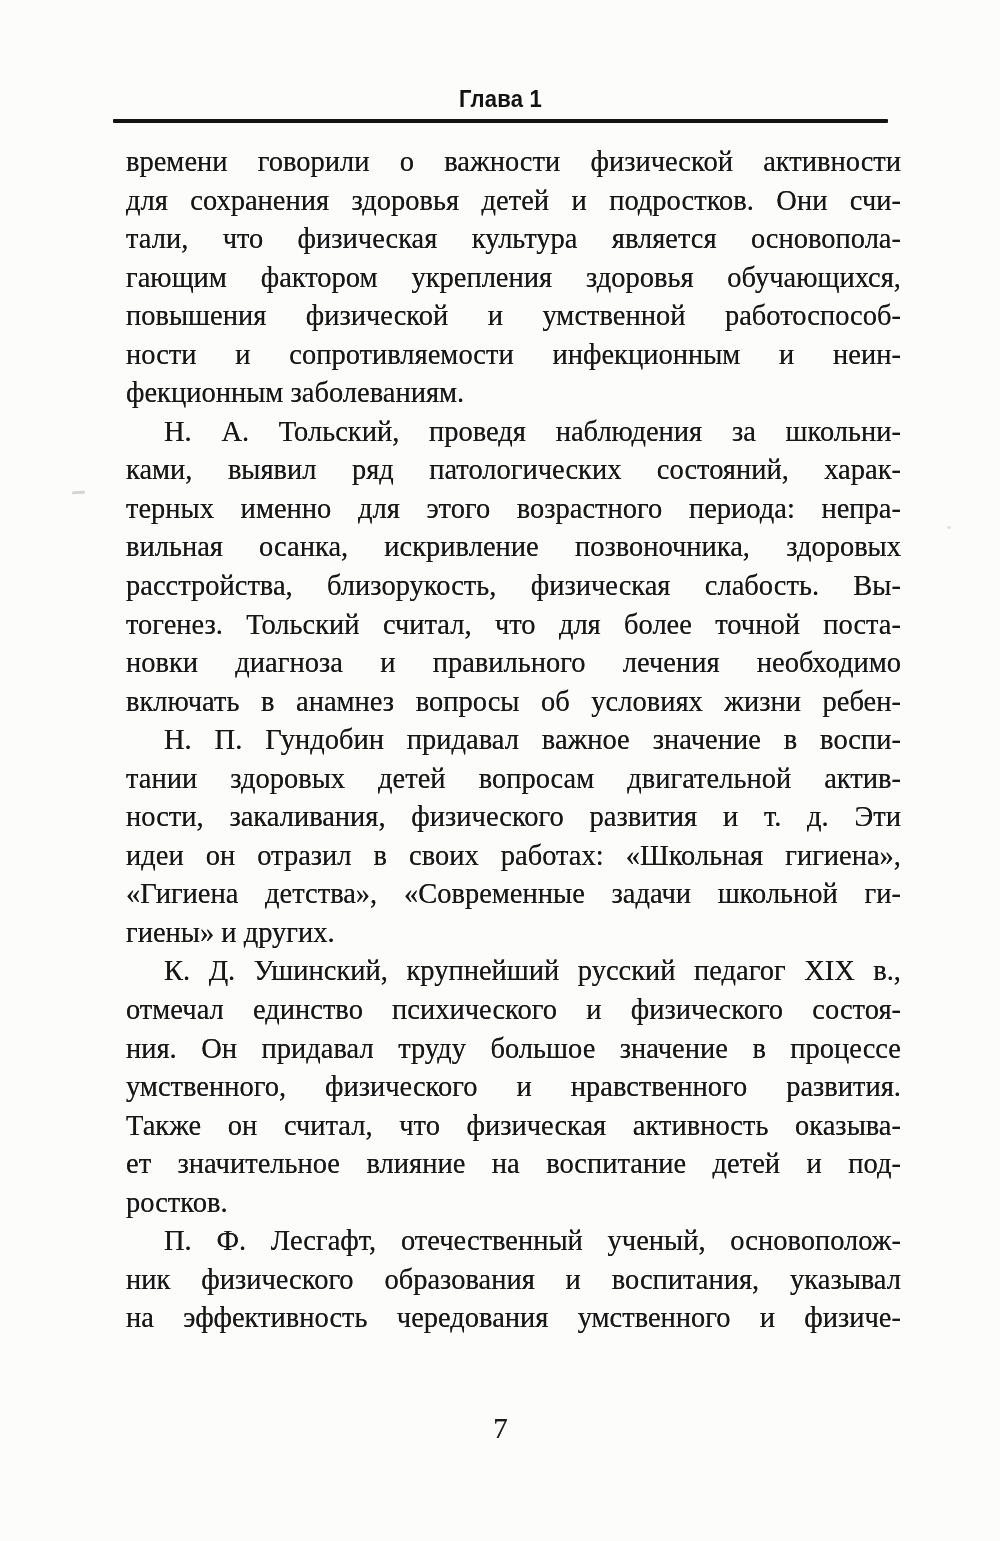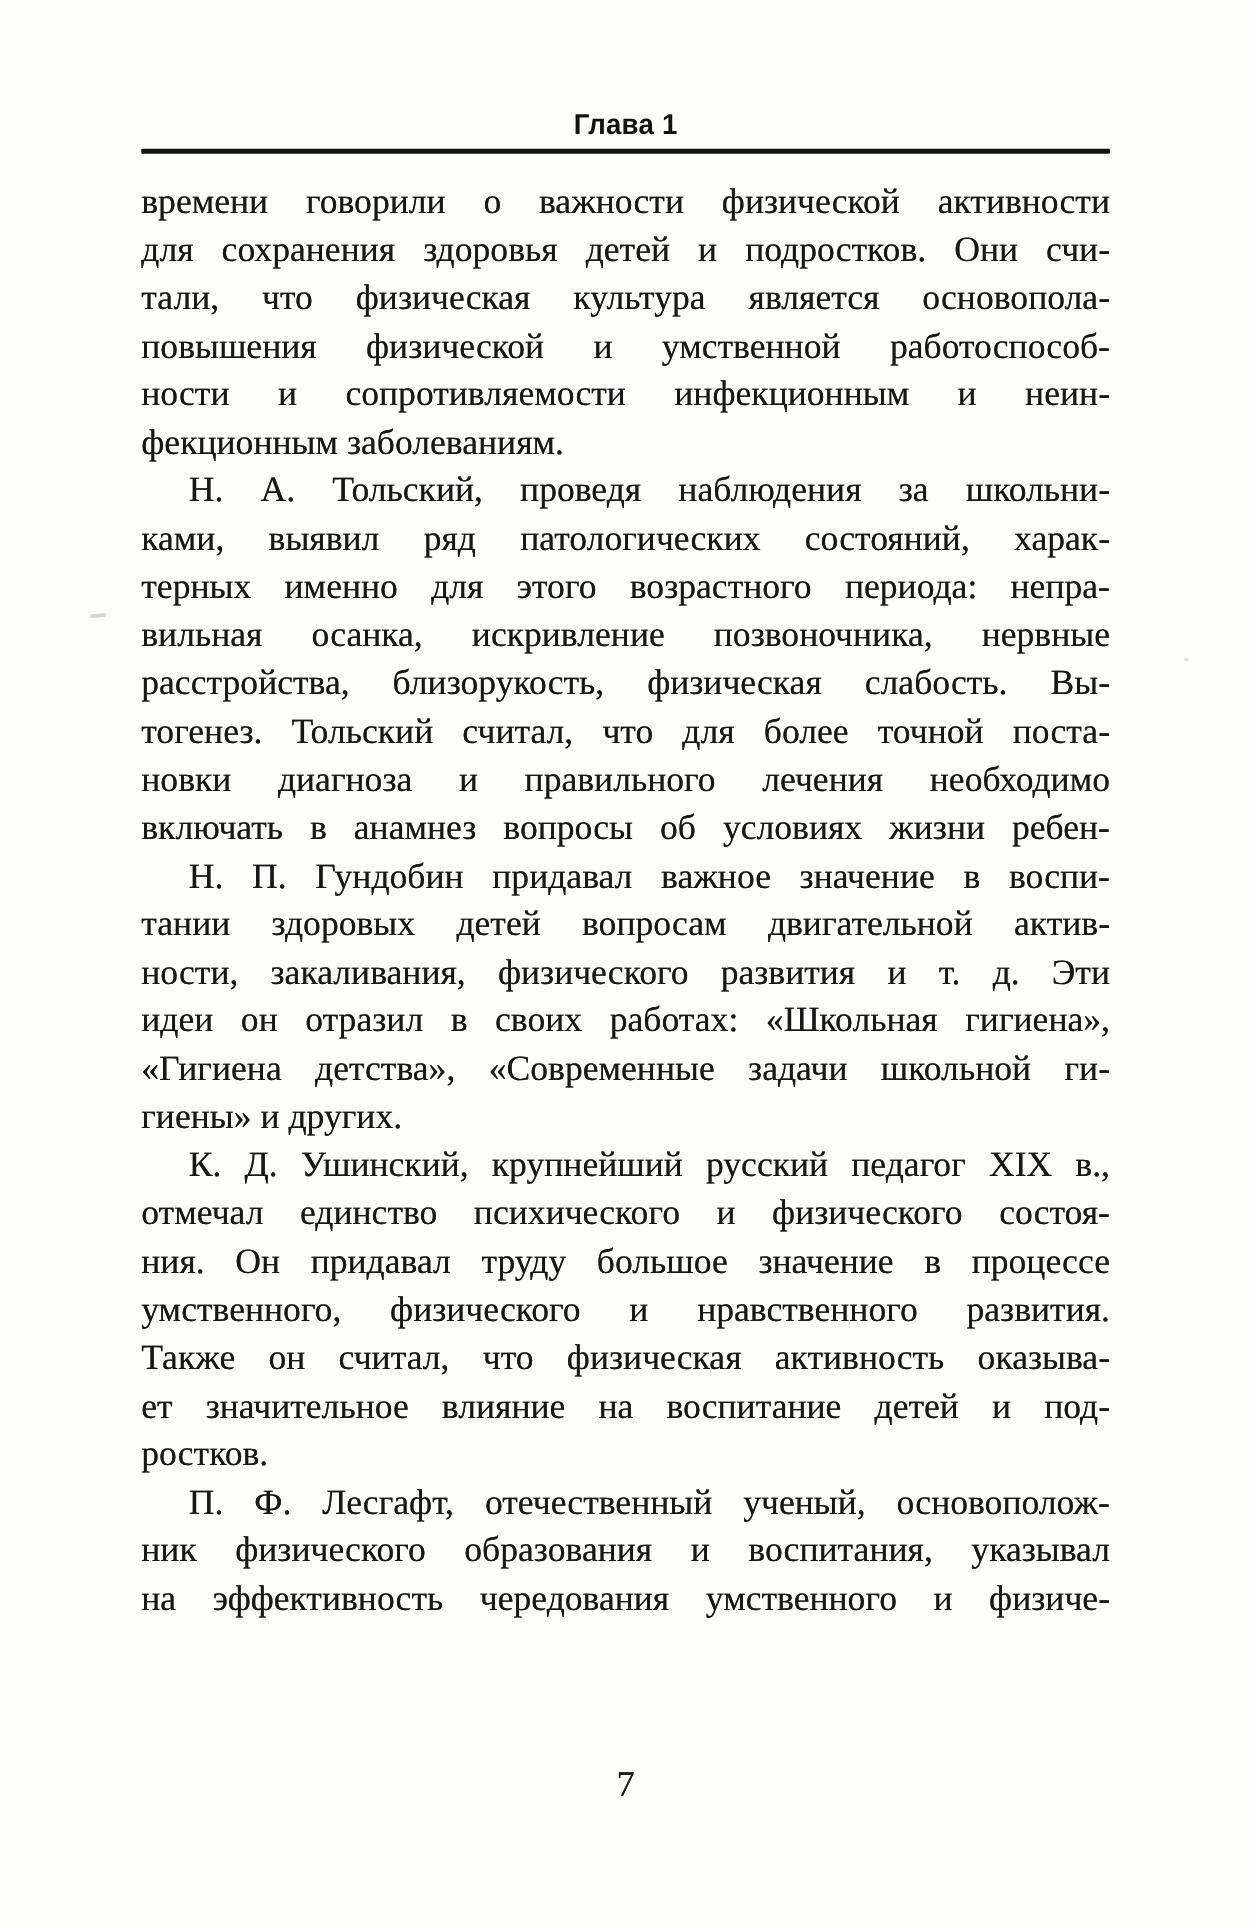--- a/index.html
+++ b/index.html
@@ -27,21 +27,21 @@
     transform: scaleX(0.96);
   }
   .header-rule {
     position: absolute;
     top: 119px; left: 113px; width: 775px; height: 4px;
     background: #131313;
     border-radius: 1px;
   }
   .text-body {
     position: absolute;
-    top: 143px; left: 113px; width: 775px;
+    top: 143px; left: 126px; width: 775px;
     font-size: 28.5px;
     line-height: 38.55px;
     color: #171717;
     text-shadow: 0 0 0.5px rgba(10,10,10,0.75);
   }
   .para { margin: 0; }
   .line {
     text-align: justify;
     text-align-last: justify;
     white-space: normal;
@@ -77,30 +77,31 @@
   <div class="chapter-header">Глава 1</div>
 
   <div class="header-rule"></div>
 
   <div class="text-body">
 
     <div class="para">
       <div class="line">времени говорили о важности физической активности</div>
       <div class="line">для сохранения здоровья детей и подростков. Они счи-</div>
       <div class="line">тали, что физическая культура является основопола-</div>
+      <div class="line">гающим фактором укрепления здоровья обучающихся,</div>
       <div class="line">повышения физической и умственной работоспособ-</div>
       <div class="line">ности и сопротивляемости инфекционным и неин-</div>
       <div class="line end">фекционным заболеваниям.</div>
     </div>
 
     <div class="para">
       <div class="line ind">Н. А. Тольский, проведя наблюдения за школьни-</div>
       <div class="line">ками, выявил ряд патологических состояний, харак-</div>
       <div class="line">терных именно для этого возрастного периода: непра-</div>
-      <div class="line">вильная осанка, искривление позвоночника, нервные</div>
+      <div class="line">вильная осанка, искривление позвоночника, здоровых</div>
       <div class="line">расстройства, близорукость, физическая слабость. Вы-</div>
       <div class="line">тогенез. Тольский считал, что для более точной поста-</div>
       <div class="line">новки диагноза и правильного лечения необходимо</div>
       <div class="line">включать в анамнез вопросы об условиях жизни ребен-</div>
     </div>
 
     <div class="para">
       <div class="line ind">Н. П. Гундобин придавал важное значение в воспи-</div>
       <div class="line">тании здоровых детей вопросам двигательной актив-</div>
       <div class="line">ности, закаливания, физического развития и т. д. Эти</div>

